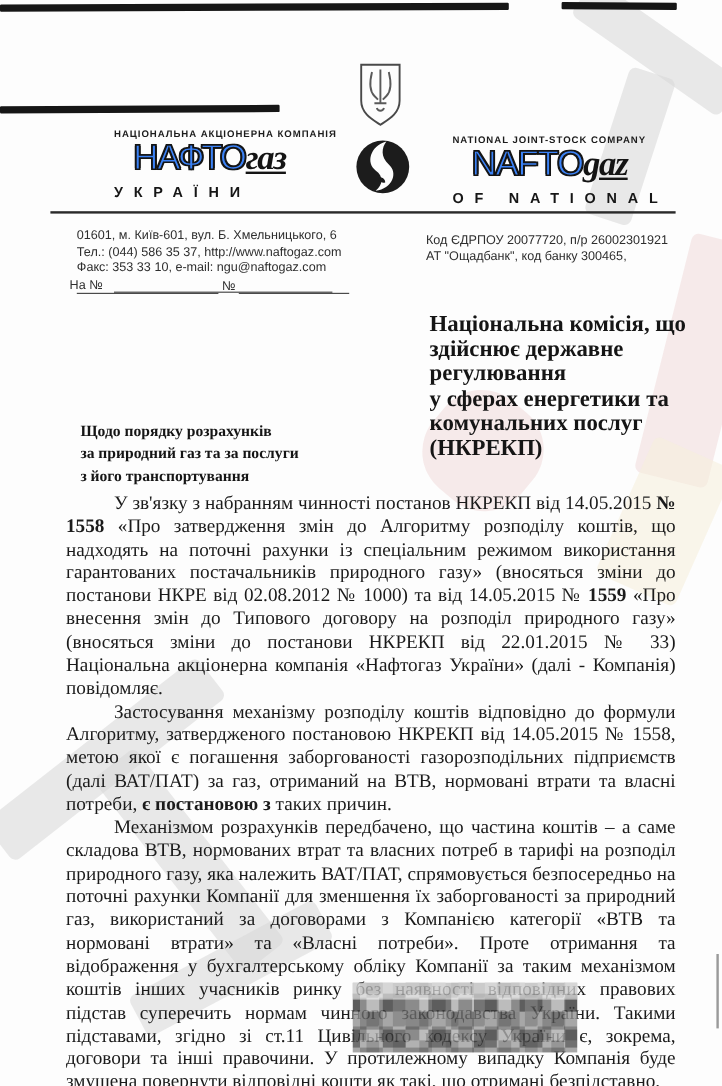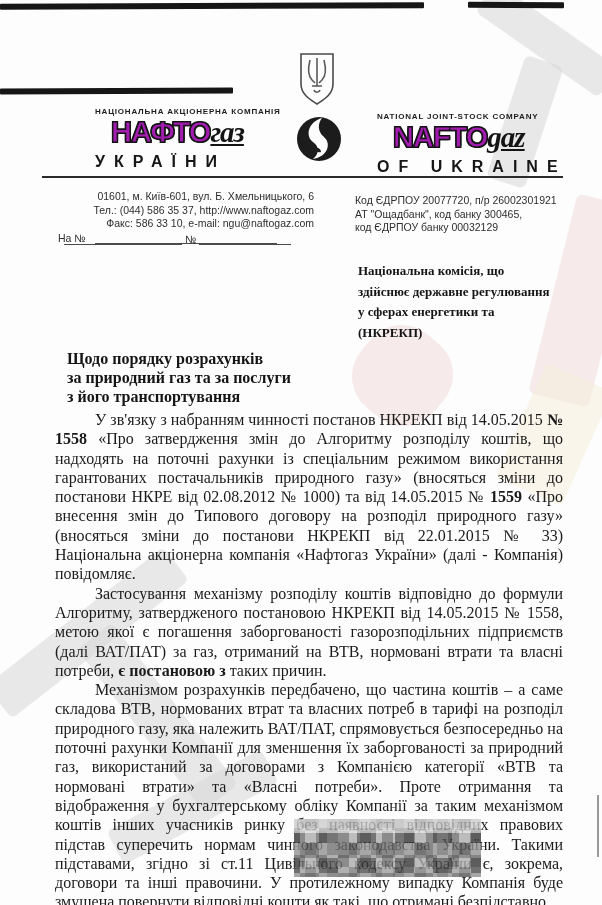--- a/index.html
+++ b/index.html
@@ -30,48 +30,48 @@
   .wm7{left:355px;top:328px;width:95px;height:95px;transform:rotate(40deg);border-radius:40px;}
   .wm8{left:518px;top:372px;width:72px;height:125px;transform:rotate(24deg);background:#f6efdb;opacity:.55;}
 
   
   .logo-block{position:absolute;text-align:left;}
   .logo-left{left:95px;top:107px;width:190px;}
   .logo-right{left:377px;top:112px;width:190px;}
   .logo-company{font-family:"Liberation Sans",sans-serif;font-size:8px;font-weight:bold;
     letter-spacing:.8px;color:#1c1c1c;white-space:nowrap;}
   .logo-name{white-space:nowrap;line-height:30px;margin-top:1px;}
-  .logo-main{font-family:"Liberation Sans",sans-serif;font-weight:bold;font-size:29px;
-    letter-spacing:-1px;color:#a21caf;
+  .logo-main{font-family:"Liberation Sans",sans-serif;font-weight:normal;font-size:29px;
+    letter-spacing:-1px;color:#3b82f6;
     text-shadow:-1px -1px 0 #141414,1px -1px 0 #141414,-1px 1px 0 #141414,1px 1px 0 #141414,0 0 1px #141414;
     padding-left:16px;
     -webkit-text-stroke:1px #141414;}
   .logo-accent{font-family:"Liberation Serif",serif;font-weight:bold;font-style:italic;
     font-size:29px;color:#141414;letter-spacing:-1px;text-decoration:underline;}
-  .logo-sub{font-family:"Liberation Sans",sans-serif;font-weight:bold;font-size:16px;
+  .logo-sub{font-family:"Liberation Sans",sans-serif;font-weight:bold;font-size:12px;
     letter-spacing:9px;color:#161616;margin-top:1px;white-space:nowrap;}
   .emblem{position:absolute;}
   .hr-head{position:absolute;left:42px;top:176px;width:521px;height:2px;background:#2a2a2a;}
 
   
   .req{position:absolute;font-family:"Liberation Sans",sans-serif;font-size:10.5px;
     line-height:13.5px;color:#2e2e2e;}
-  .req-left{left:64px;top:190px;width:250px;text-align:right;}
+  .req-left{left:64px;top:190px;width:250px;}
   .req-right{left:355px;top:194px;width:240px;}
   .blank{display:inline-block;border-bottom:1.5px solid #4a4a4a;height:10px;vertical-align:bottom;}
   .numline{position:absolute;left:64px;top:233px;font-family:"Liberation Sans",sans-serif;
     font-size:10.5px;color:#2e2e2e;}
   .replyline{position:absolute;left:58px;top:232px;font-family:"Liberation Sans",sans-serif;
     font-size:10.5px;color:#2e2e2e;}
 
   
   .recipient{position:absolute;left:358px;top:261px;width:238px;font-weight:bold;
-    font-size:13px;line-height:20.5px;color:#151515;}
+    font-size:19px;line-height:20.5px;color:#151515;}
   .subject{position:absolute;left:67px;top:349px;width:260px;font-weight:bold;
-    font-size:16px;line-height:19px;color:#151515;}
+    font-size:13px;line-height:19px;color:#151515;}
 
   
   .body-text{position:absolute;left:55px;top:410px;width:508px;font-size:16px;
     line-height:19.3px;text-align:justify;color:#1b1b1b;}
   .body-text p{margin:0;text-indent:40px;}
   .b{font-weight:bold;}
 
   
   .redaction{position:absolute;left:294px;top:819px;width:187px;height:58px;
     background-image:
@@ -129,52 +129,52 @@
         <span class="logo-main">НАФТО</span><span class="logo-accent">газ</span>
       </div>
       <div class="logo-sub">УКРАЇНИ</div>
     </div>
 
     <div class="logo-block logo-right">
       <div class="logo-company">NATIONAL JOINT-STOCK COMPANY</div>
       <div class="logo-name">
         <span class="logo-main">NAFTO</span><span class="logo-accent">gaz</span>
       </div>
-      <div class="logo-sub">OF UKRAINE</div>
+      <div class="logo-sub">OF NATIONAL</div>
     </div>
 
     <div class="hr-head"></div>
 
     <div class="req req-left">
       <div>01601, м. Київ-601, вул. Б. Хмельницького, 6</div>
       <div>Тел.: (044) 586 35 37, http://www.naftogaz.com</div>
-      <div>Факс: 586 33 10, e-mail: ngu@naftogaz.com</div>
+      <div>Факс: 353 33 10, e-mail: ngu@naftogaz.com</div>
     </div>
 
     <div class="numline">
       <span class="blank" style="width:118px;"></span>
       <span>№</span>
       <span class="blank" style="width:92px;"></span>
     </div>
 
     <div class="req req-right">
       <div>Код ЄДРПОУ 20077720, п/р 26002301921</div>
       <div>АТ "Ощадбанк", код банку 300465,</div>
-      <div>код ЄДРПОУ банку 00032129</div>
     </div>
 
     <div class="replyline">
       <span>На №</span>
       <span class="blank" style="width:182px;margin-left:6px;"></span>
     </div>
 
     <div class="recipient">
       <div>Національна комісія, що</div>
       <div>здійснює державне регулювання</div>
       <div>у сферах енергетики та</div>
+      <div>комунальних послуг</div>
       <div>(НКРЕКП)</div>
     </div>
 
     <div class="subject">
       <div>Щодо порядку розрахунків</div>
       <div>за природний газ та за послуги</div>
       <div>з його транспортування</div>
     </div>
 
     <div class="body-text">

